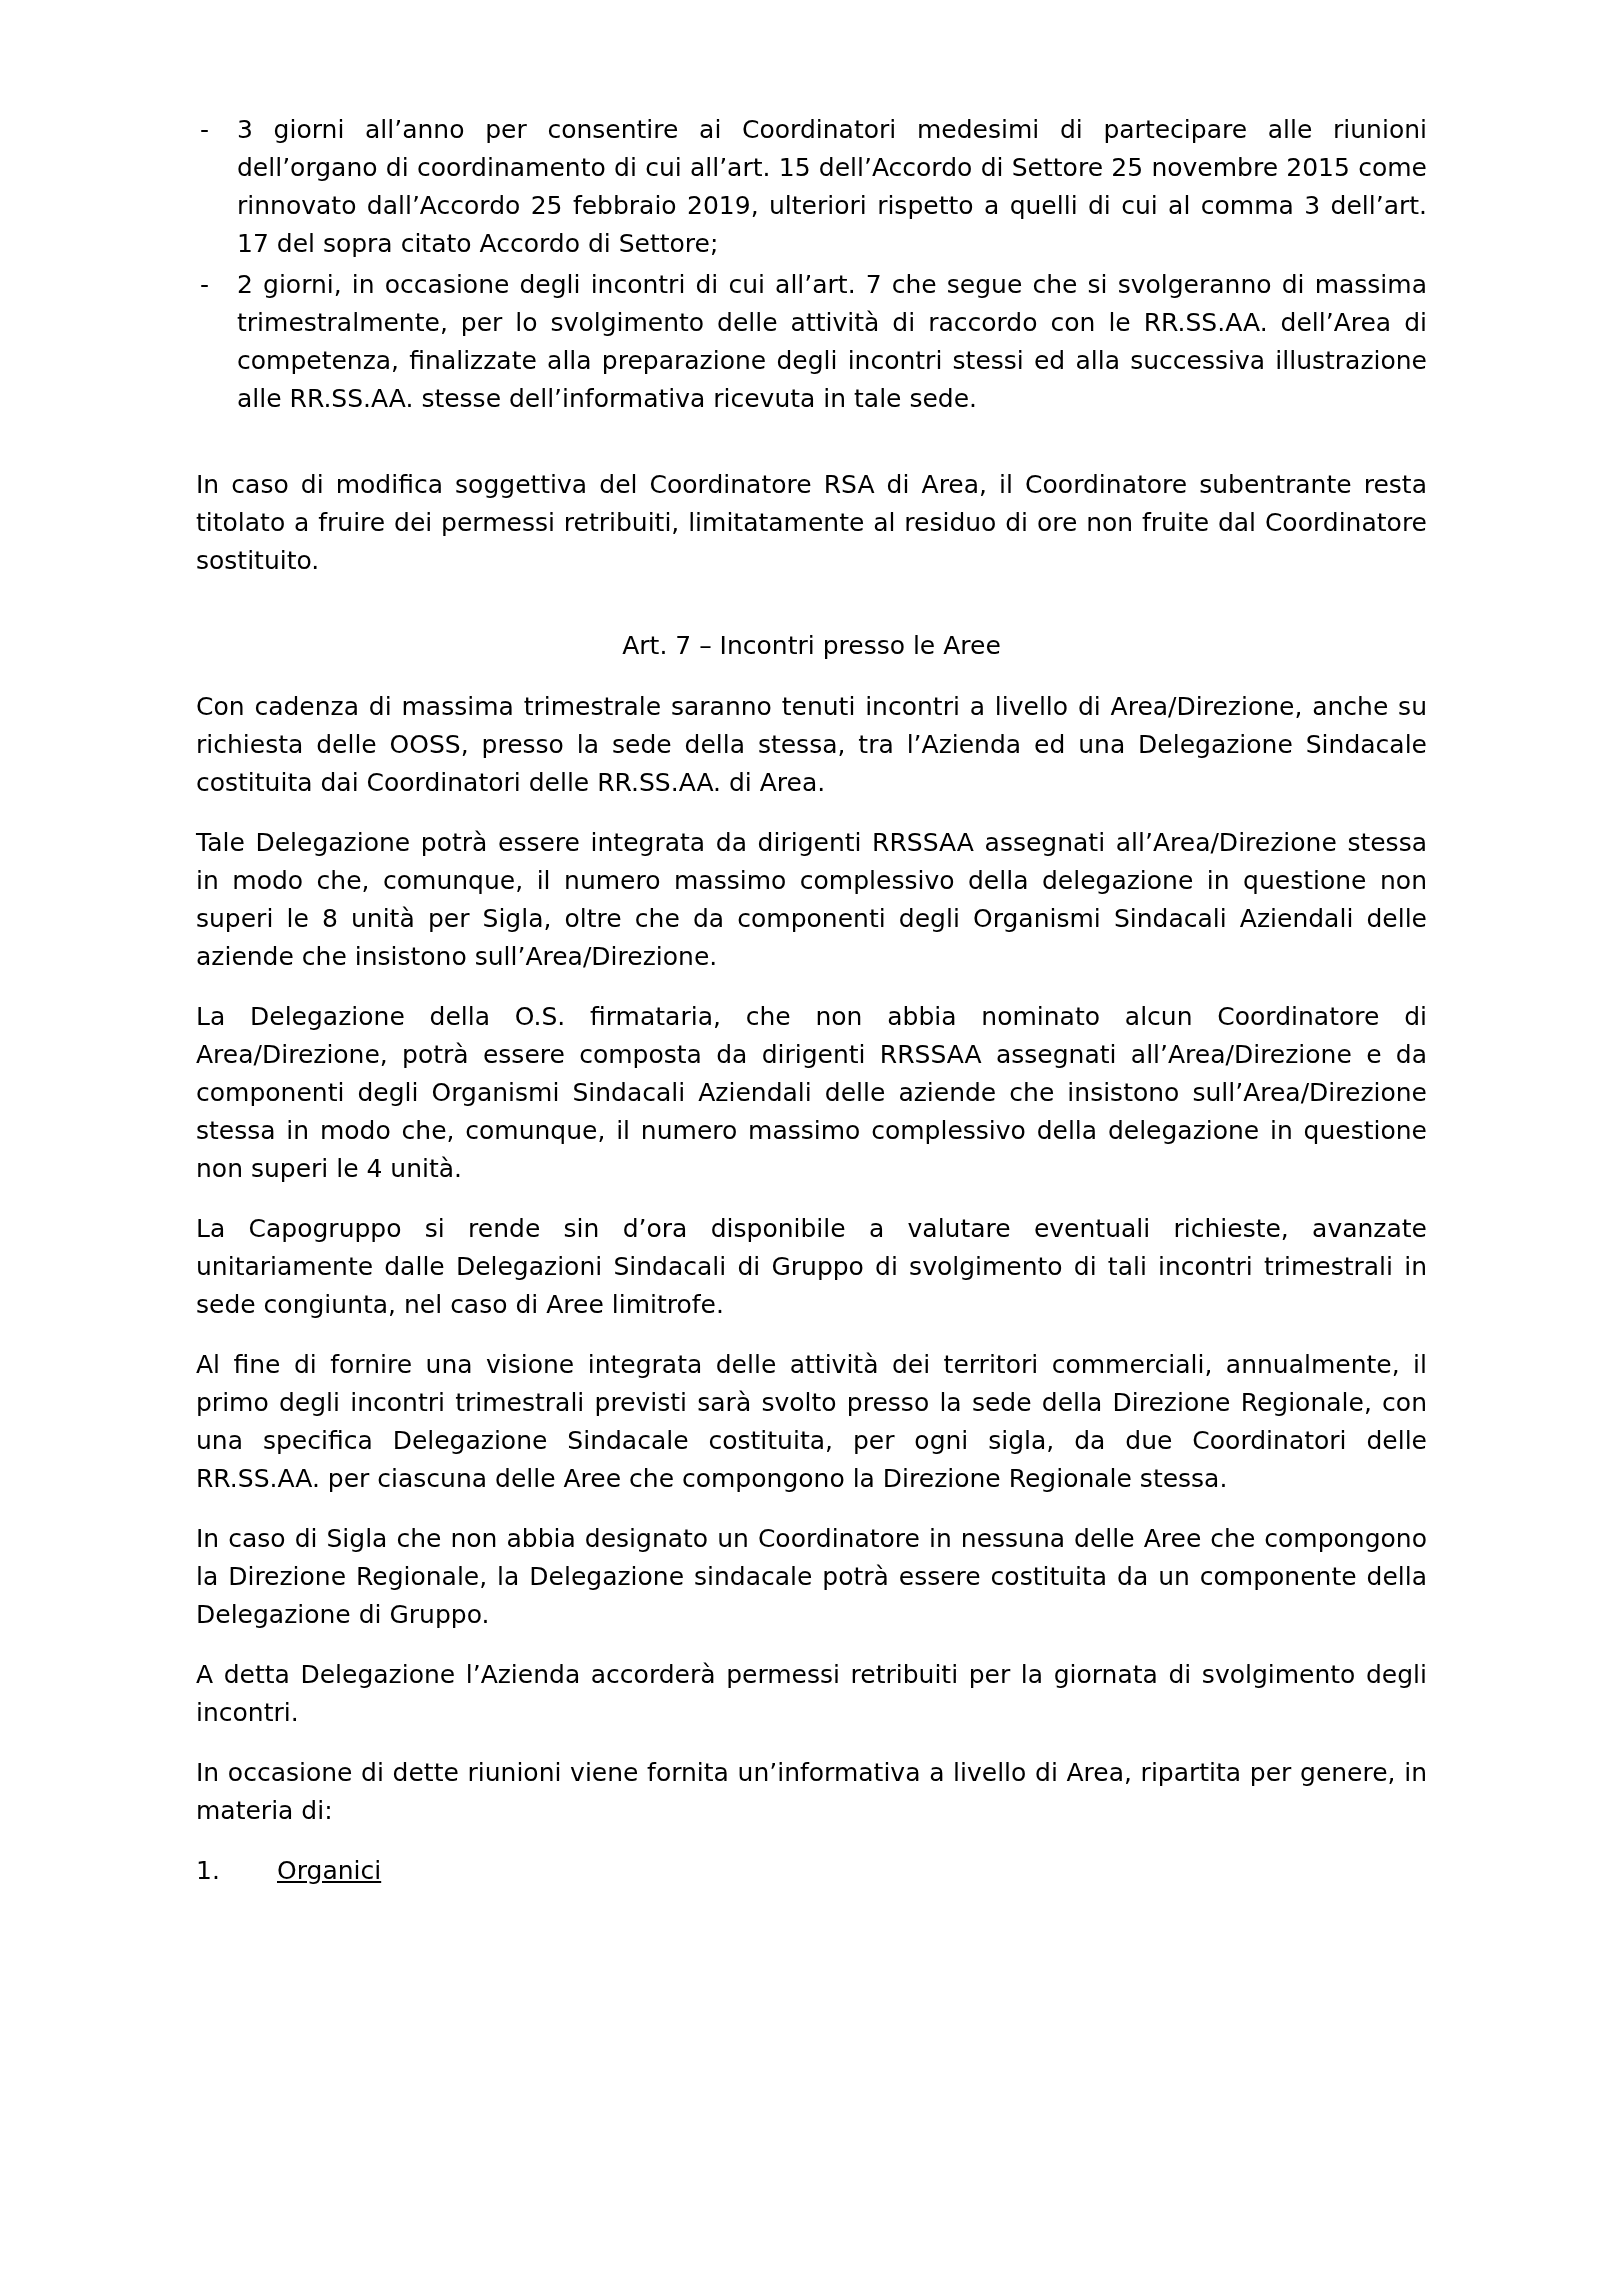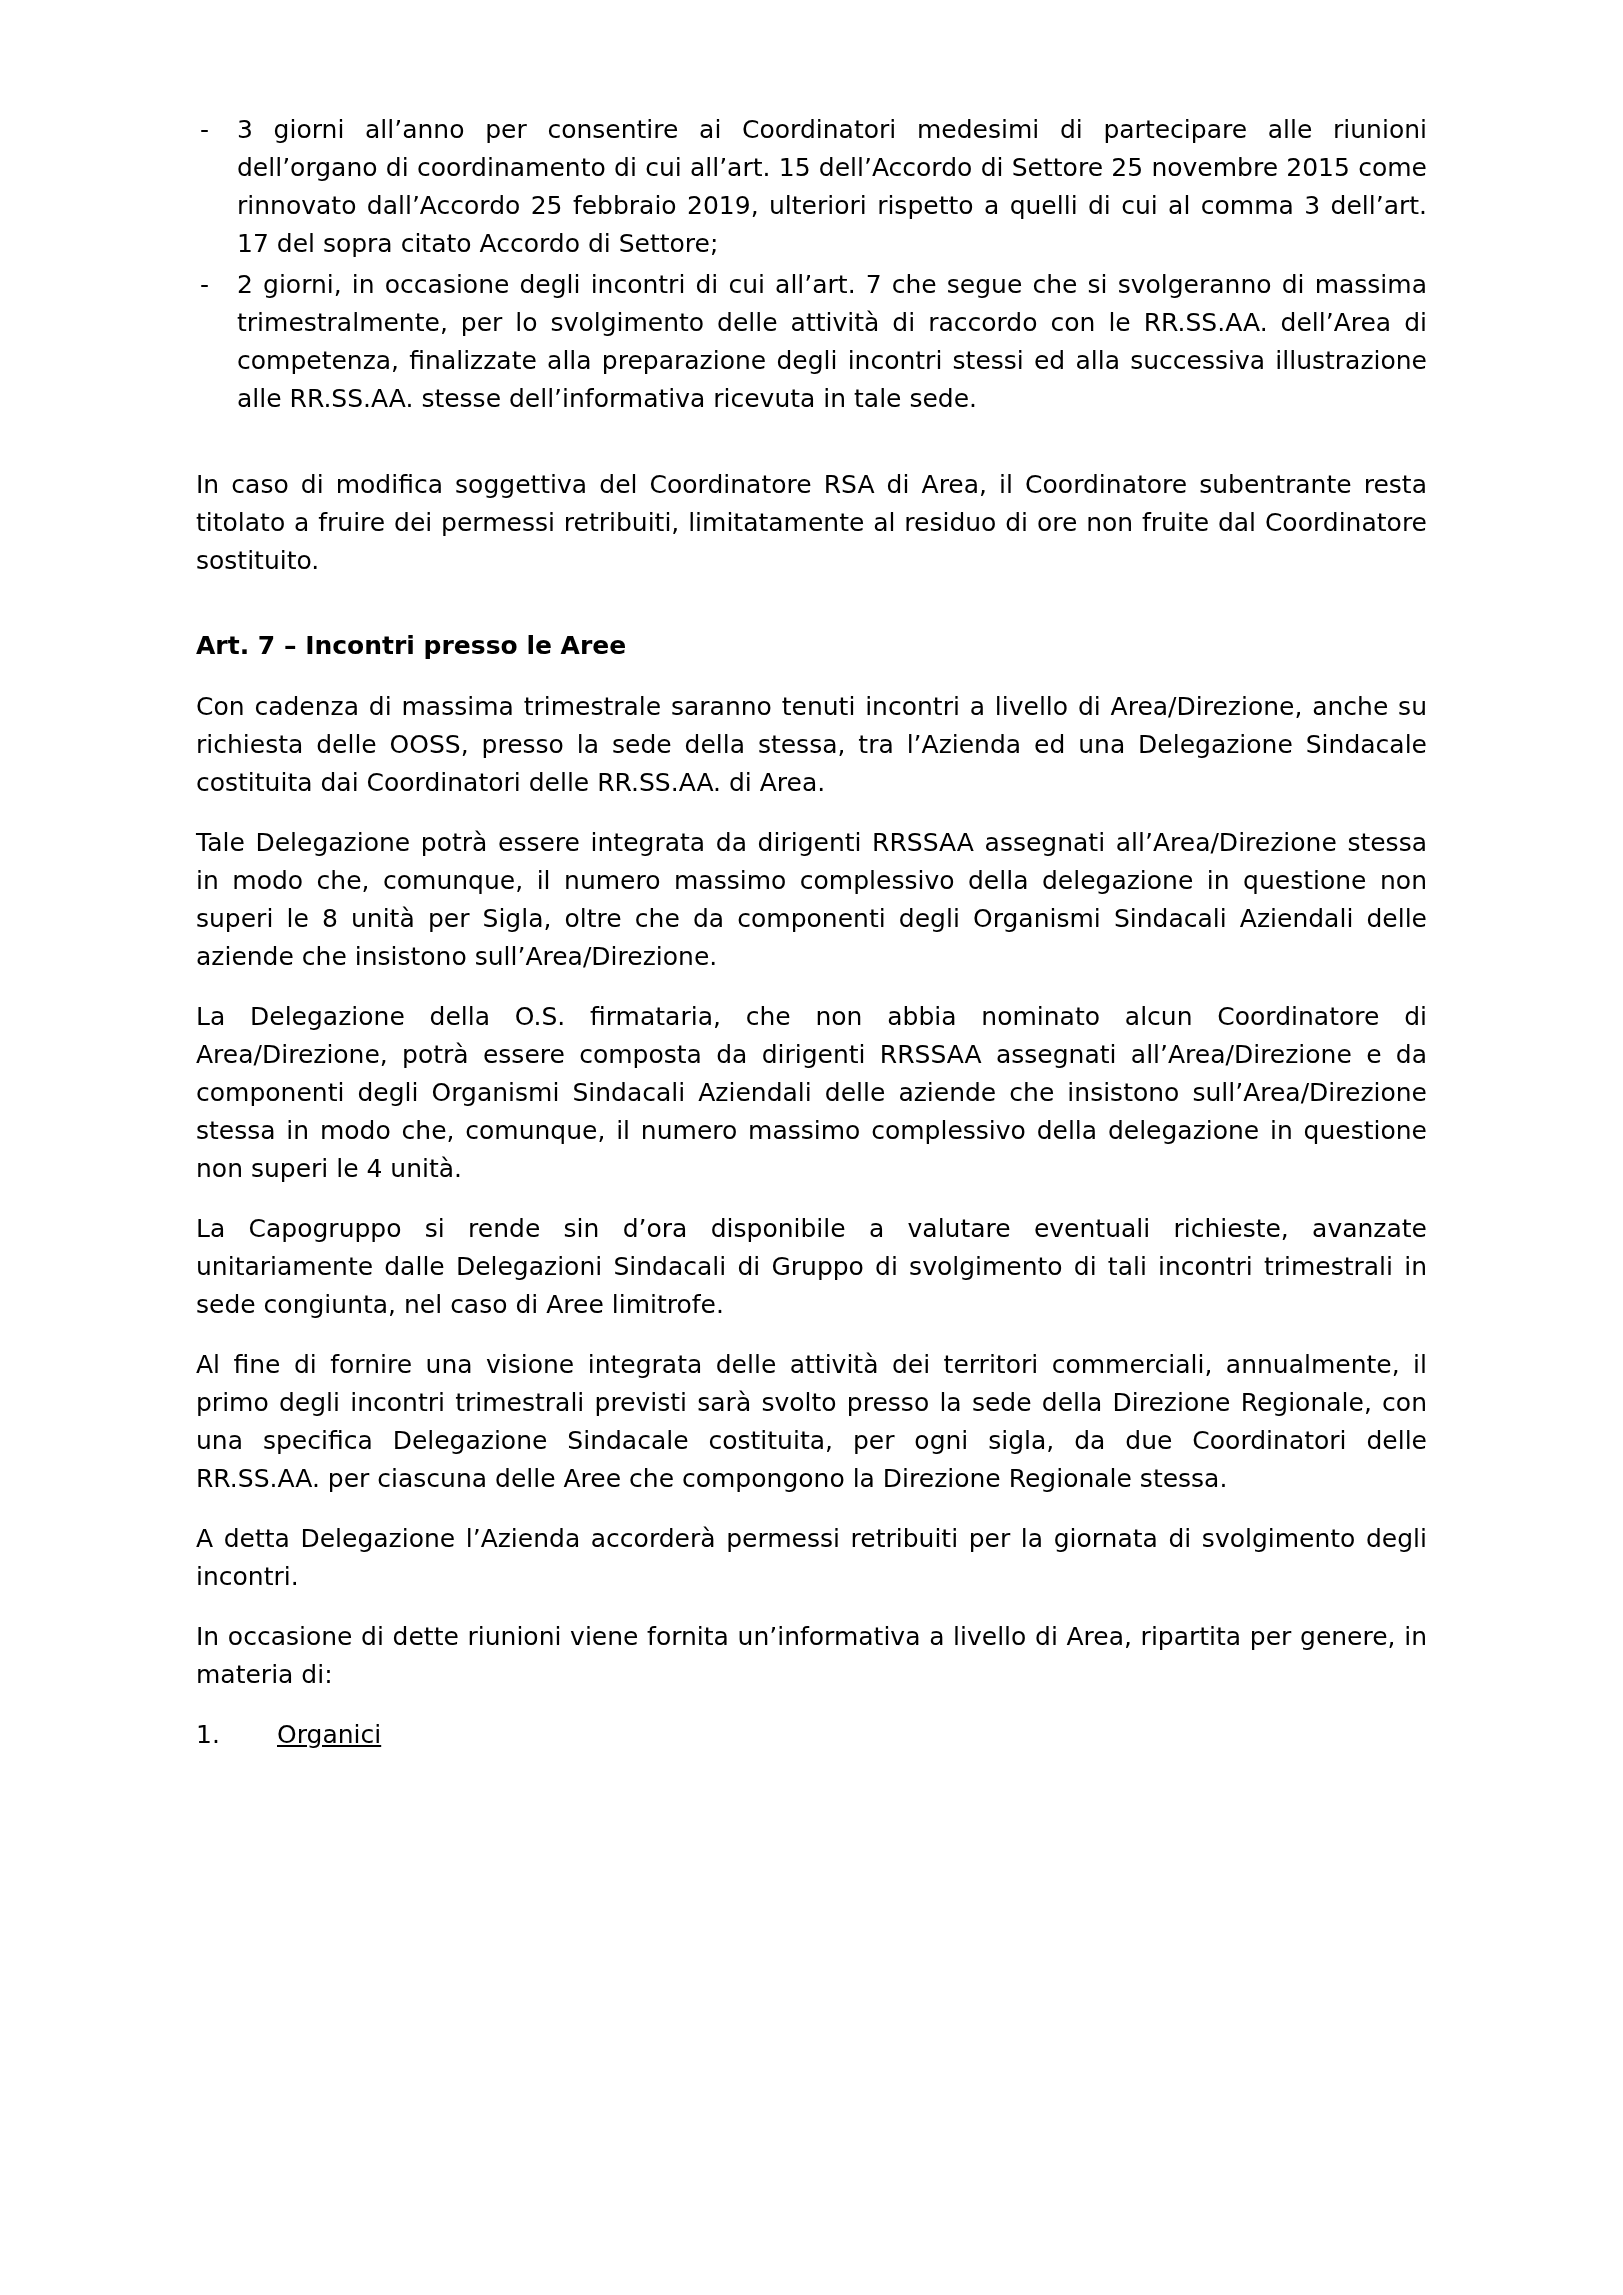--- a/index.html
+++ b/index.html
@@ -53,24 +53,24 @@
     text-justify: inter-word;
   }
   .spacer-lg {
     height: 34px;
   }
   .spacer-md {
     height: 26px;
   }
   h2.section-heading {
     font-size: 25px;
-    font-weight: bold;
+    font-weight: normal;
     margin: 0 0 25px 0;
     line-height: 1.4;
-    text-align: left;
+    text-align: center;
   }
   .num-list {
     margin: 0;
     padding: 0;
     list-style: none;
   }
   .num-item {
     display: flex;
     align-items: flex-start;
   }
@@ -109,20 +109,21 @@
 
     <div class="spacer-md"></div>
 
     <h2 class="section-heading">Art. 7 – Incontri presso le Aree</h2>
 
     <p class="para">Con cadenza di massima trimestrale saranno tenuti incontri a livello di Area/Direzione, anche su richiesta delle OOSS, presso la sede della stessa, tra l’Azienda ed una Delegazione Sindacale costituita dai Coordinatori delle RR.SS.AA. di Area.</p>
     <p class="para">Tale Delegazione potrà essere integrata da dirigenti RRSSAA assegnati all’Area/Direzione stessa in modo che, comunque, il numero massimo complessivo della delegazione in questione non superi le 8 unità per Sigla, oltre che da componenti degli Organismi Sindacali Aziendali delle aziende che insistono sull’Area/Direzione.</p>
     <p class="para">La Delegazione della O.S. firmataria, che non abbia nominato alcun Coordinatore di Area/Direzione, potrà essere composta da dirigenti RRSSAA assegnati all’Area/Direzione e da componenti degli Organismi Sindacali Aziendali delle aziende che insistono sull’Area/Direzione stessa in modo che, comunque, il numero massimo complessivo della delegazione in questione non superi le 4 unità.</p>
     <p class="para">La Capogruppo si rende sin d’ora disponibile a valutare eventuali richieste, avanzate unitariamente dalle Delegazioni Sindacali di Gruppo di svolgimento di tali incontri trimestrali in sede congiunta, nel caso di Aree limitrofe.</p>
     <p class="para">Al fine di fornire una visione integrata delle attività dei territori commerciali, annualmente, il primo degli incontri trimestrali previsti sarà svolto presso la sede della Direzione Regionale, con una specifica Delegazione Sindacale costituita, per ogni sigla, da due Coordinatori delle RR.SS.AA. per ciascuna delle Aree che compongono la Direzione Regionale stessa.</p>
+    <p class="para">In caso di Sigla che non abbia designato un Coordinatore in nessuna delle Aree che compongono la Direzione Regionale, la Delegazione sindacale potrà essere costituita da un componente della Delegazione di Gruppo.</p>
     <p class="para">A detta Delegazione l’Azienda accorderà permessi retribuiti per la giornata di svolgimento degli incontri.</p>
     <p class="para">In occasione di dette riunioni viene fornita un’informativa a livello di Area, ripartita per genere, in materia di:</p>
 
     <ol class="num-list">
       <li class="num-item">
         <span class="num-mark">1.</span>
         <span class="num-text underline">Organici</span>
       </li>
     </ol>
 

